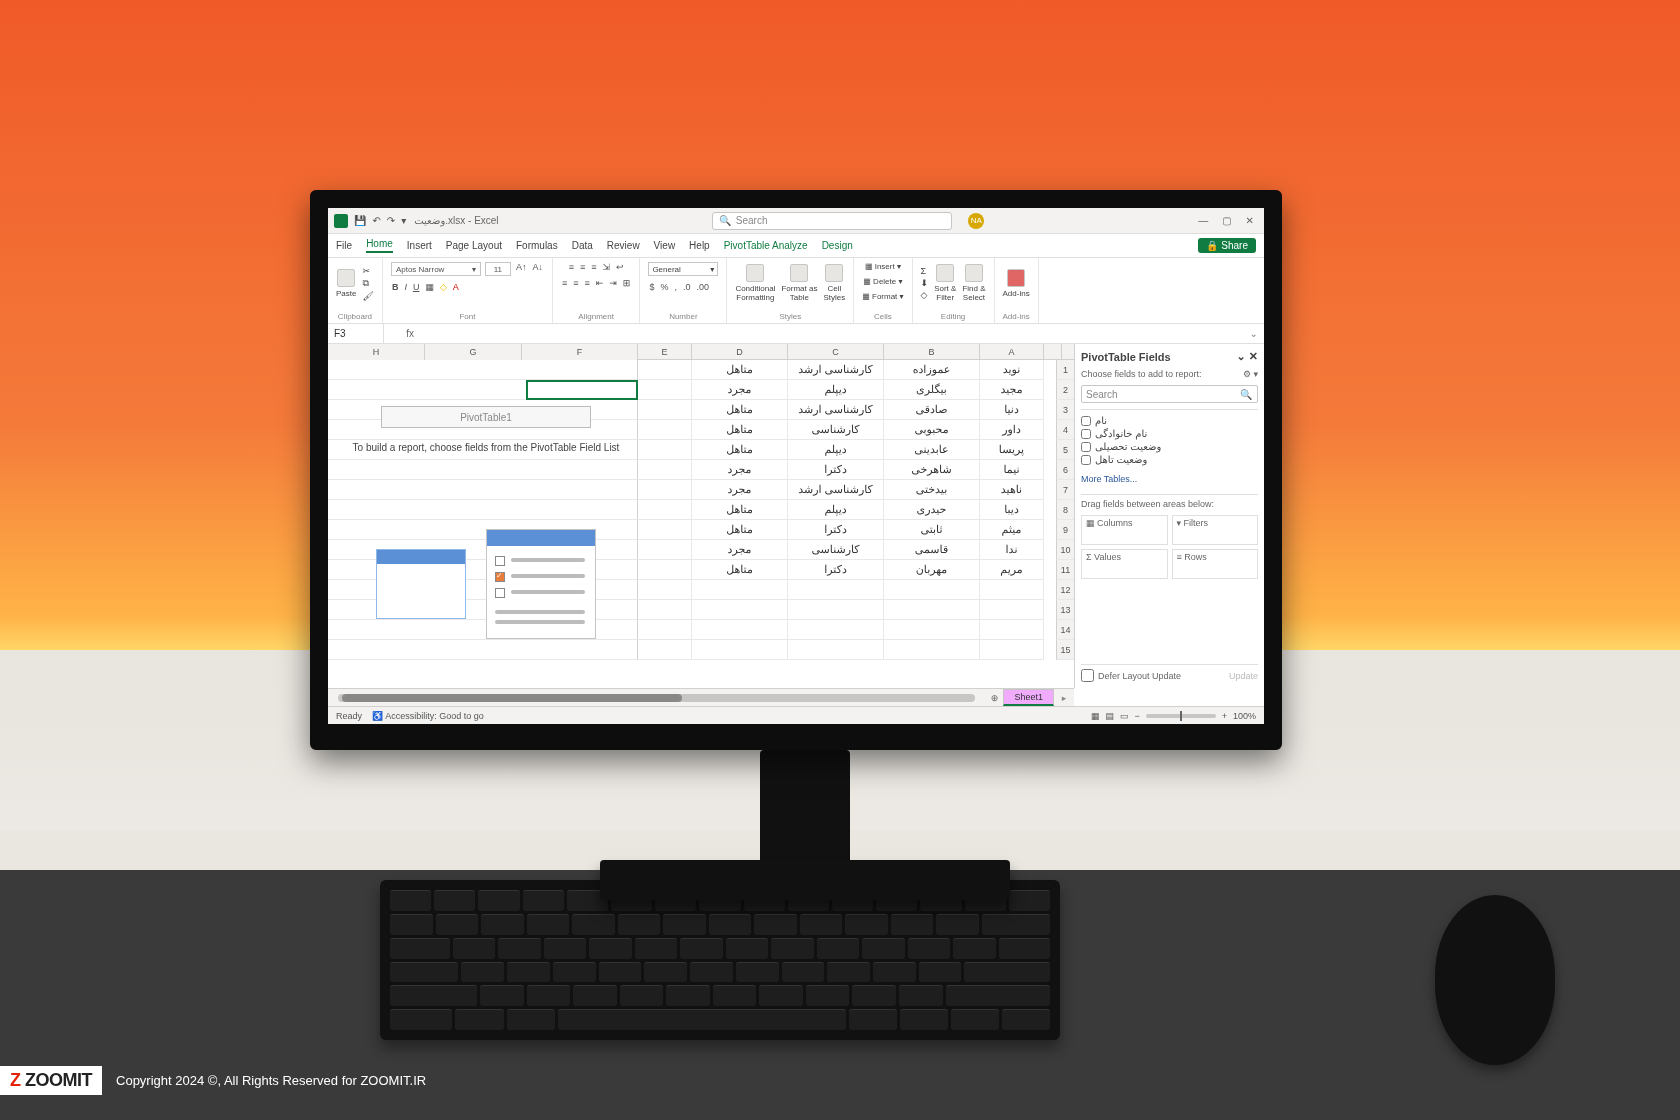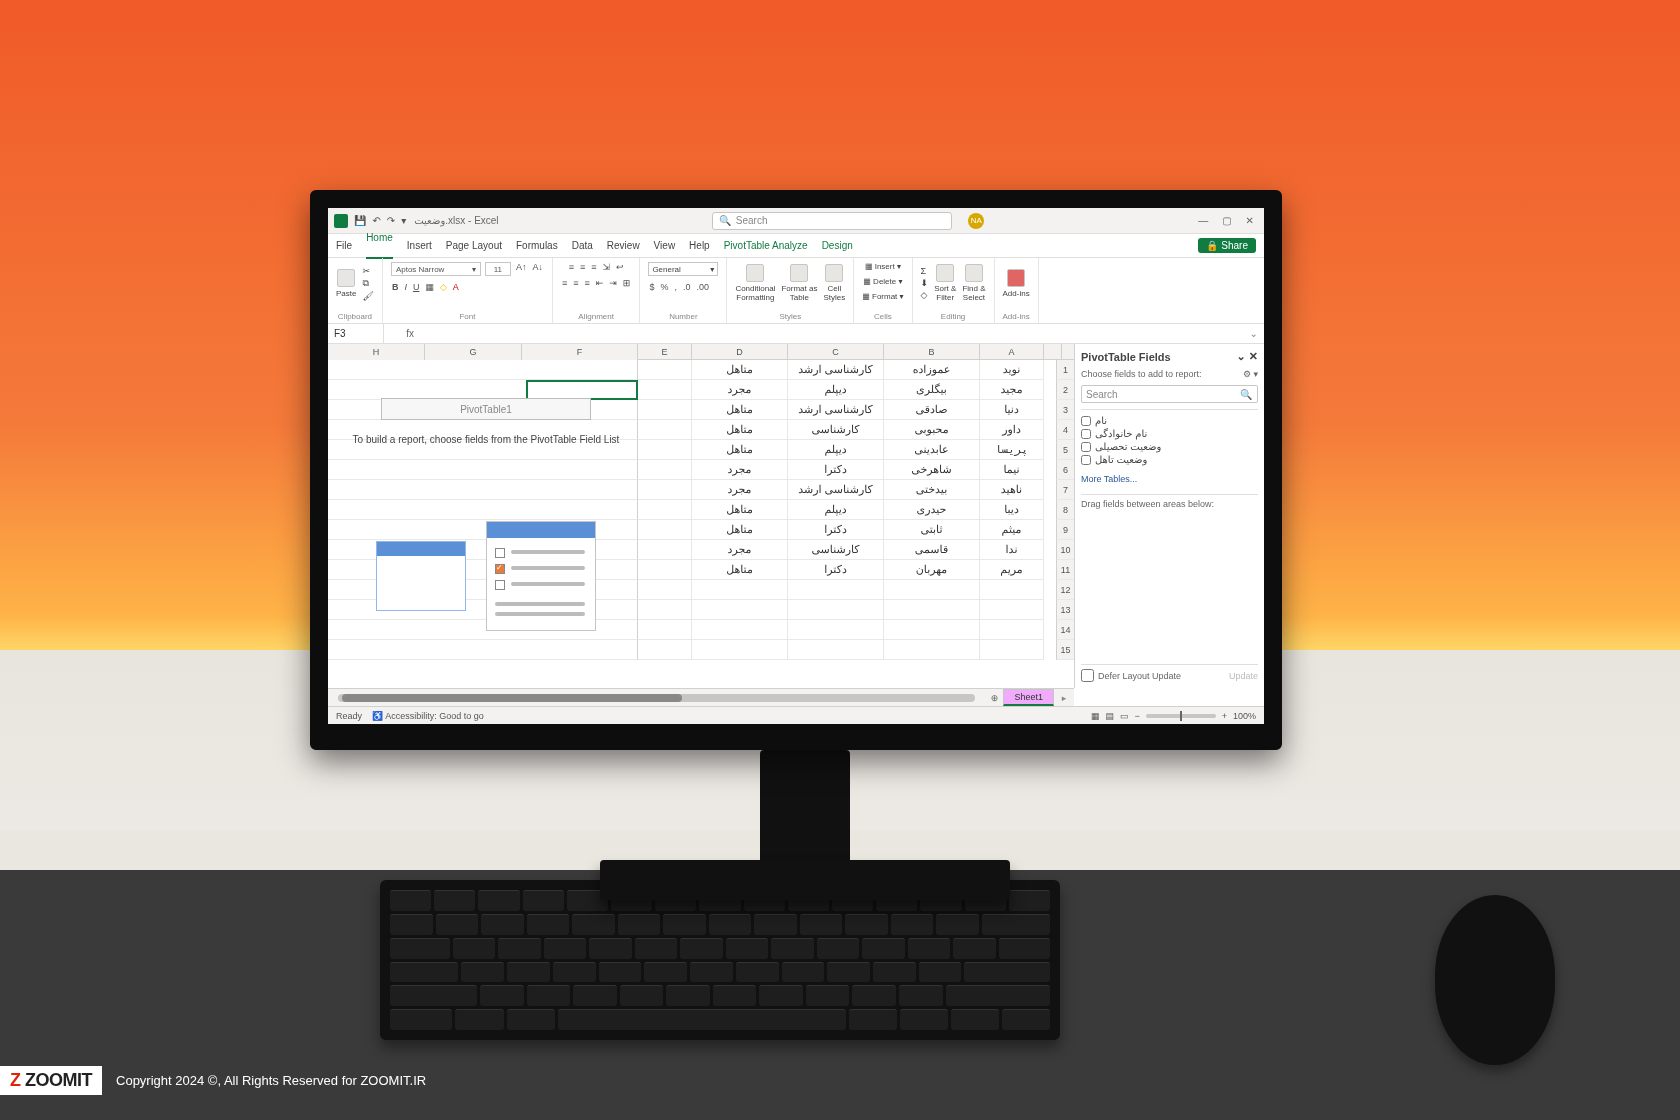--- a/index.html
+++ b/index.html
@@ -24,21 +24,21 @@
   .titlebar .xlicon{width:14px;height:14px;background:#107c41;border-radius:2px}
   .qat{display:flex;gap:6px;color:#555}
   .qat span{cursor:default}
   .doc-title{color:#666;font-size:10px;margin-left:2px}
   .searchbox{margin-left:auto;width:240px;height:18px;background:#fff;border:1px solid #c8c6c4;border-radius:3px;display:flex;align-items:center;padding:0 6px;color:#888;gap:4px}
   .win-ctrls{margin-left:auto;display:flex;gap:14px;color:#666;padding-right:4px}
   .avatar{width:16px;height:16px;border-radius:50%;background:#d7a800;color:#fff;font-size:8px;display:flex;align-items:center;justify-content:center;margin-left:10px}
   
   .tabs{height:24px;background:#fff;display:flex;align-items:center;padding:0 8px;gap:14px;border-bottom:1px solid #e1dfde;font-size:10px}
   .tabs .tab{color:#444;cursor:default}
-  .tabs .tab.active{color:#107c41;border-bottom:2px solid #107c41;padding-bottom:14px}
+  .tabs .tab.active{color:#107c41;border-bottom:2px solid #107c41;padding-bottom:2px}
   .tabs .tab.context{color:#107c41}
   .share{margin-left:auto;background:#107c41;color:#fff;padding:2px 8px;border-radius:3px;font-size:10px}
   
   .ribbon{height:66px;background:#fff;border-bottom:1px solid #e1dfde;display:flex;font-size:9px;color:#444}
   .group{border-right:1px solid #e6e6e6;padding:4px 8px 2px;display:flex;flex-direction:column;justify-content:space-between;align-items:center}
   .group .body{flex:1;display:flex;align-items:center;gap:6px}
   .group .label{font-size:8px;color:#888;margin-top:8px}
   .big-btn{display:flex;flex-direction:column;align-items:center;gap:2px;font-size:8px;color:#444}
   .big-btn .ic{width:18px;height:18px;background:#e8e6e3;border:1px solid #c8c6c4;border-radius:2px}
   .btnrow{display:flex;gap:4px;color:#555}
@@ -55,21 +55,21 @@
   .sheet{flex:1;position:relative;background:#fff;overflow:hidden}
   .colheads{height:16px;display:flex;background:#f3f2f1;border-bottom:1px solid #d0d0d0;font-size:9px;color:#555}
   .colheads div{border-right:1px solid #d0d0d0;display:flex;align-items:center;justify-content:center}
   .rowlabels{position:absolute;left:auto;right:0;top:16px;width:18px}
   .rowlabels div{height:20px;border-bottom:1px solid #e8e8e8;border-left:1px solid #d0d0d0;background:#f3f2f1;font-size:9px;color:#555;display:flex;align-items:center;justify-content:center}
   .cells{position:absolute;top:16px;left:0;right:18px;bottom:0}
   
   .gridrow{display:flex;height:20px}
   .cell{border-right:1px solid #e8e8e8;border-bottom:1px solid #e8e8e8;display:flex;align-items:center;justify-content:center;font-size:11px}
   .w-med{width:96px}
-  .pivot-area{position:absolute;left:8px;top:30px;width:300px}
+  .pivot-area{position:absolute;left:8px;top:38px;width:300px}
   .pivot-title{width:210px;height:22px;margin:24px auto 14px;border:1px solid #bcbcbc;background:#f7f7f7;color:#888;display:flex;align-items:center;justify-content:center;font-size:10px}
   .pivot-hint{text-align:center;color:#444;font-size:10px;margin-bottom:76px}
   .pivot-illus{width:220px;height:120px;margin:0 auto;position:relative}
   .pivot-illus .tbl{position:absolute;left:0;top:20px;width:90px;height:70px;background:#fff;border:1px solid #8fb8e8}
   .pivot-illus .tbl::before{content:"";position:absolute;top:0;left:0;right:0;height:14px;background:#5b8fd6}
   .pivot-illus .panel{position:absolute;right:0;top:0;width:110px;height:110px;background:#fff;border:1px solid #c4c4c4}
   .pivot-illus .panel::before{content:"";position:absolute;top:0;left:0;right:0;height:16px;background:#5b8fd6}
   .pivot-illus .chk1,.pivot-illus .chk2,.pivot-illus .chk3{position:absolute;left:8px;width:10px;height:10px;border:1px solid #888}
   .pivot-illus .chk1{top:26px}
   .pivot-illus .chk2{top:42px;background:#e97c3a}
@@ -459,21 +459,21 @@
                   <div class="cell w-med">کارشناسی</div>
                   <div class="cell w-med">محبوبی</div>
                   <div class="cell" style="width: 64px;">داور</div>
                 </div>
                 <div class="gridrow">
                   <div class="cell" style="width: 310px; border-right: 1px solid rgb(208, 208, 208);"></div>
                   <div class="cell" style="width: 54px;"></div>
                   <div class="cell w-med">متاهل</div>
                   <div class="cell w-med">دیپلم</div>
                   <div class="cell w-med">عابدینی</div>
-                  <div class="cell" style="width: 64px; font-family: Liberation Mono, monospace;">پریسا</div>
+                  <div class="cell" style="width: 64px;">پریسا</div>
                 </div>
                 <div class="gridrow">
                   <div class="cell" style="width: 310px; border-right: 1px solid rgb(208, 208, 208);"></div>
                   <div class="cell" style="width: 54px;"></div>
                   <div class="cell w-med">مجرد</div>
                   <div class="cell w-med">دکترا</div>
                   <div class="cell w-med">شاهرخی</div>
                   <div class="cell" style="width: 64px;">نیما</div>
                 </div>
                 <div class="gridrow">
@@ -597,20 +597,26 @@
                   <span>وضعیت تحصیلی</span>
                   <input type="checkbox" style="">
                 </div>
                 <div class="fld">
                   <span>وضعیت تاهل</span>
                   <input type="checkbox" style="">
                 </div>
               </div>
           <div class="more">More Tables...</div>
           <div class="dragtxt">Drag fields between areas below:</div>
+          <div class="zones">
+            <div class="zone">▦ <span>Columns</span></div>
+            <div class="zone">▾ <span>Filters</span></div>
+            <div class="zone">Σ <span>Values</span></div>
+            <div class="zone">≡ <span>Rows</span></div>
+          </div>
           <div class="defer">
             <input type="checkbox" style="">
             <span>Defer Layout Update</span>
             <span class="update">Update</span>
           </div>
         </div>
       </div>
 
       <div class="sheettabs">
         <div class="scroll"></div>

